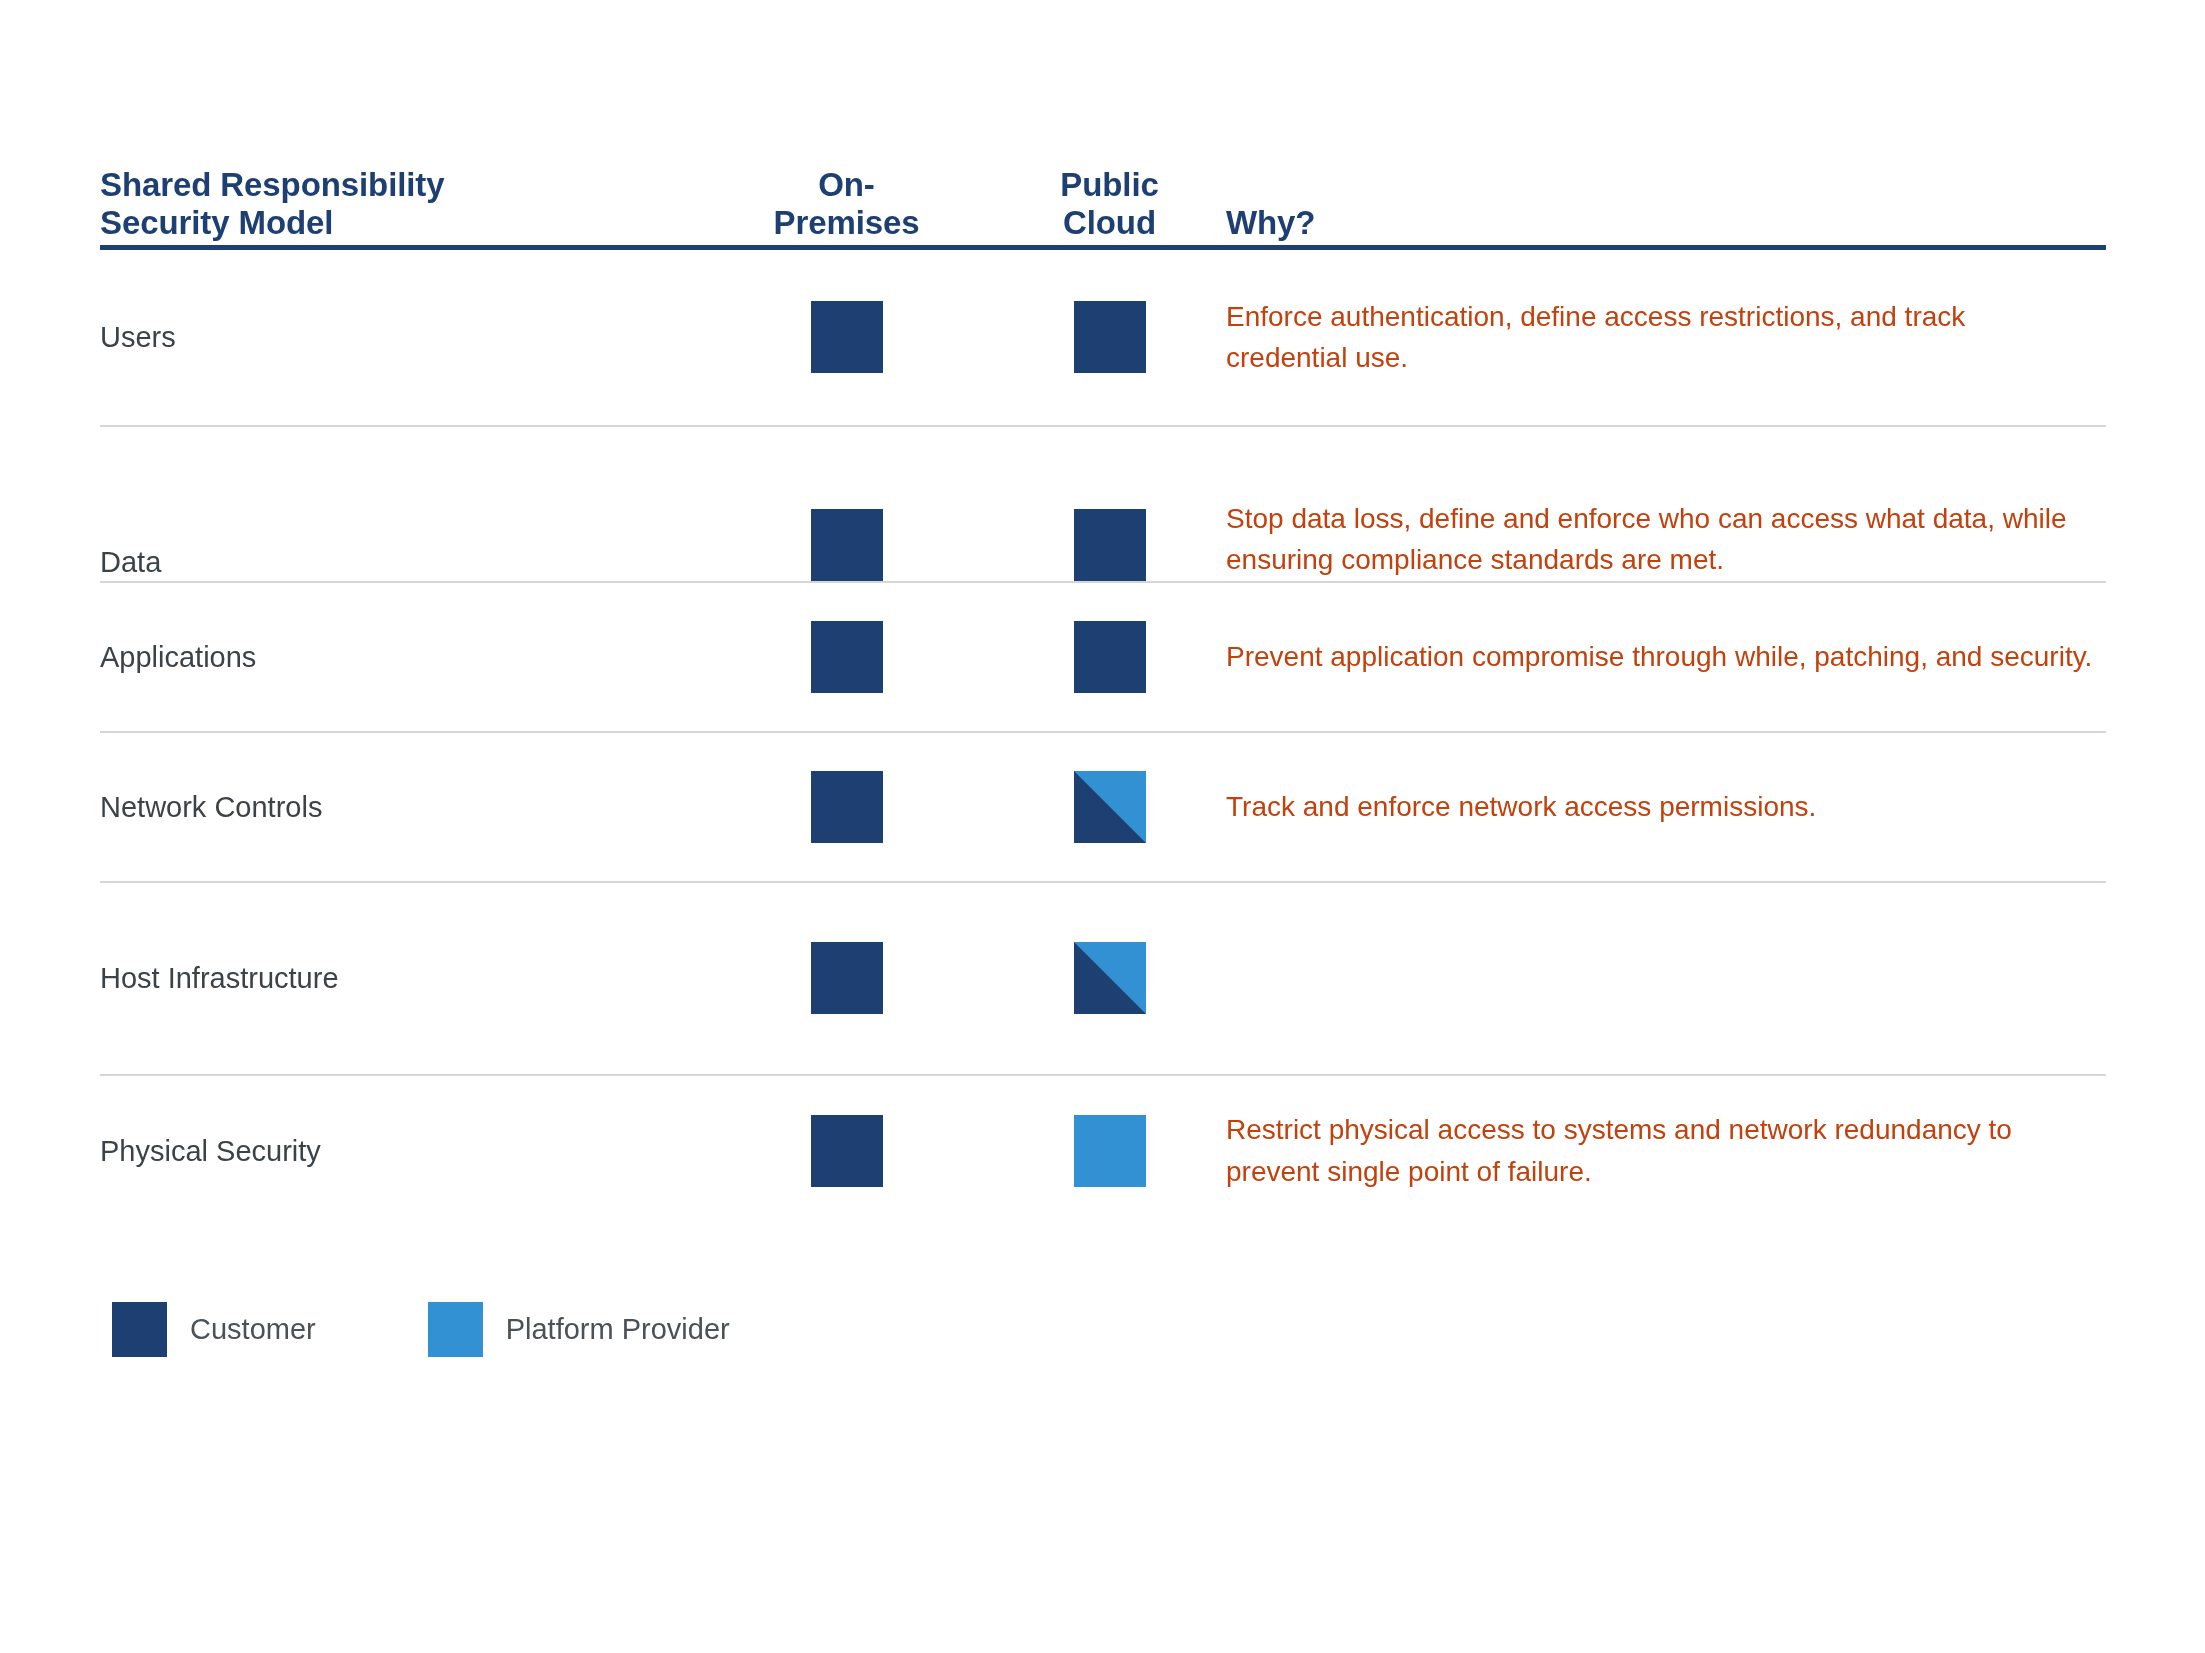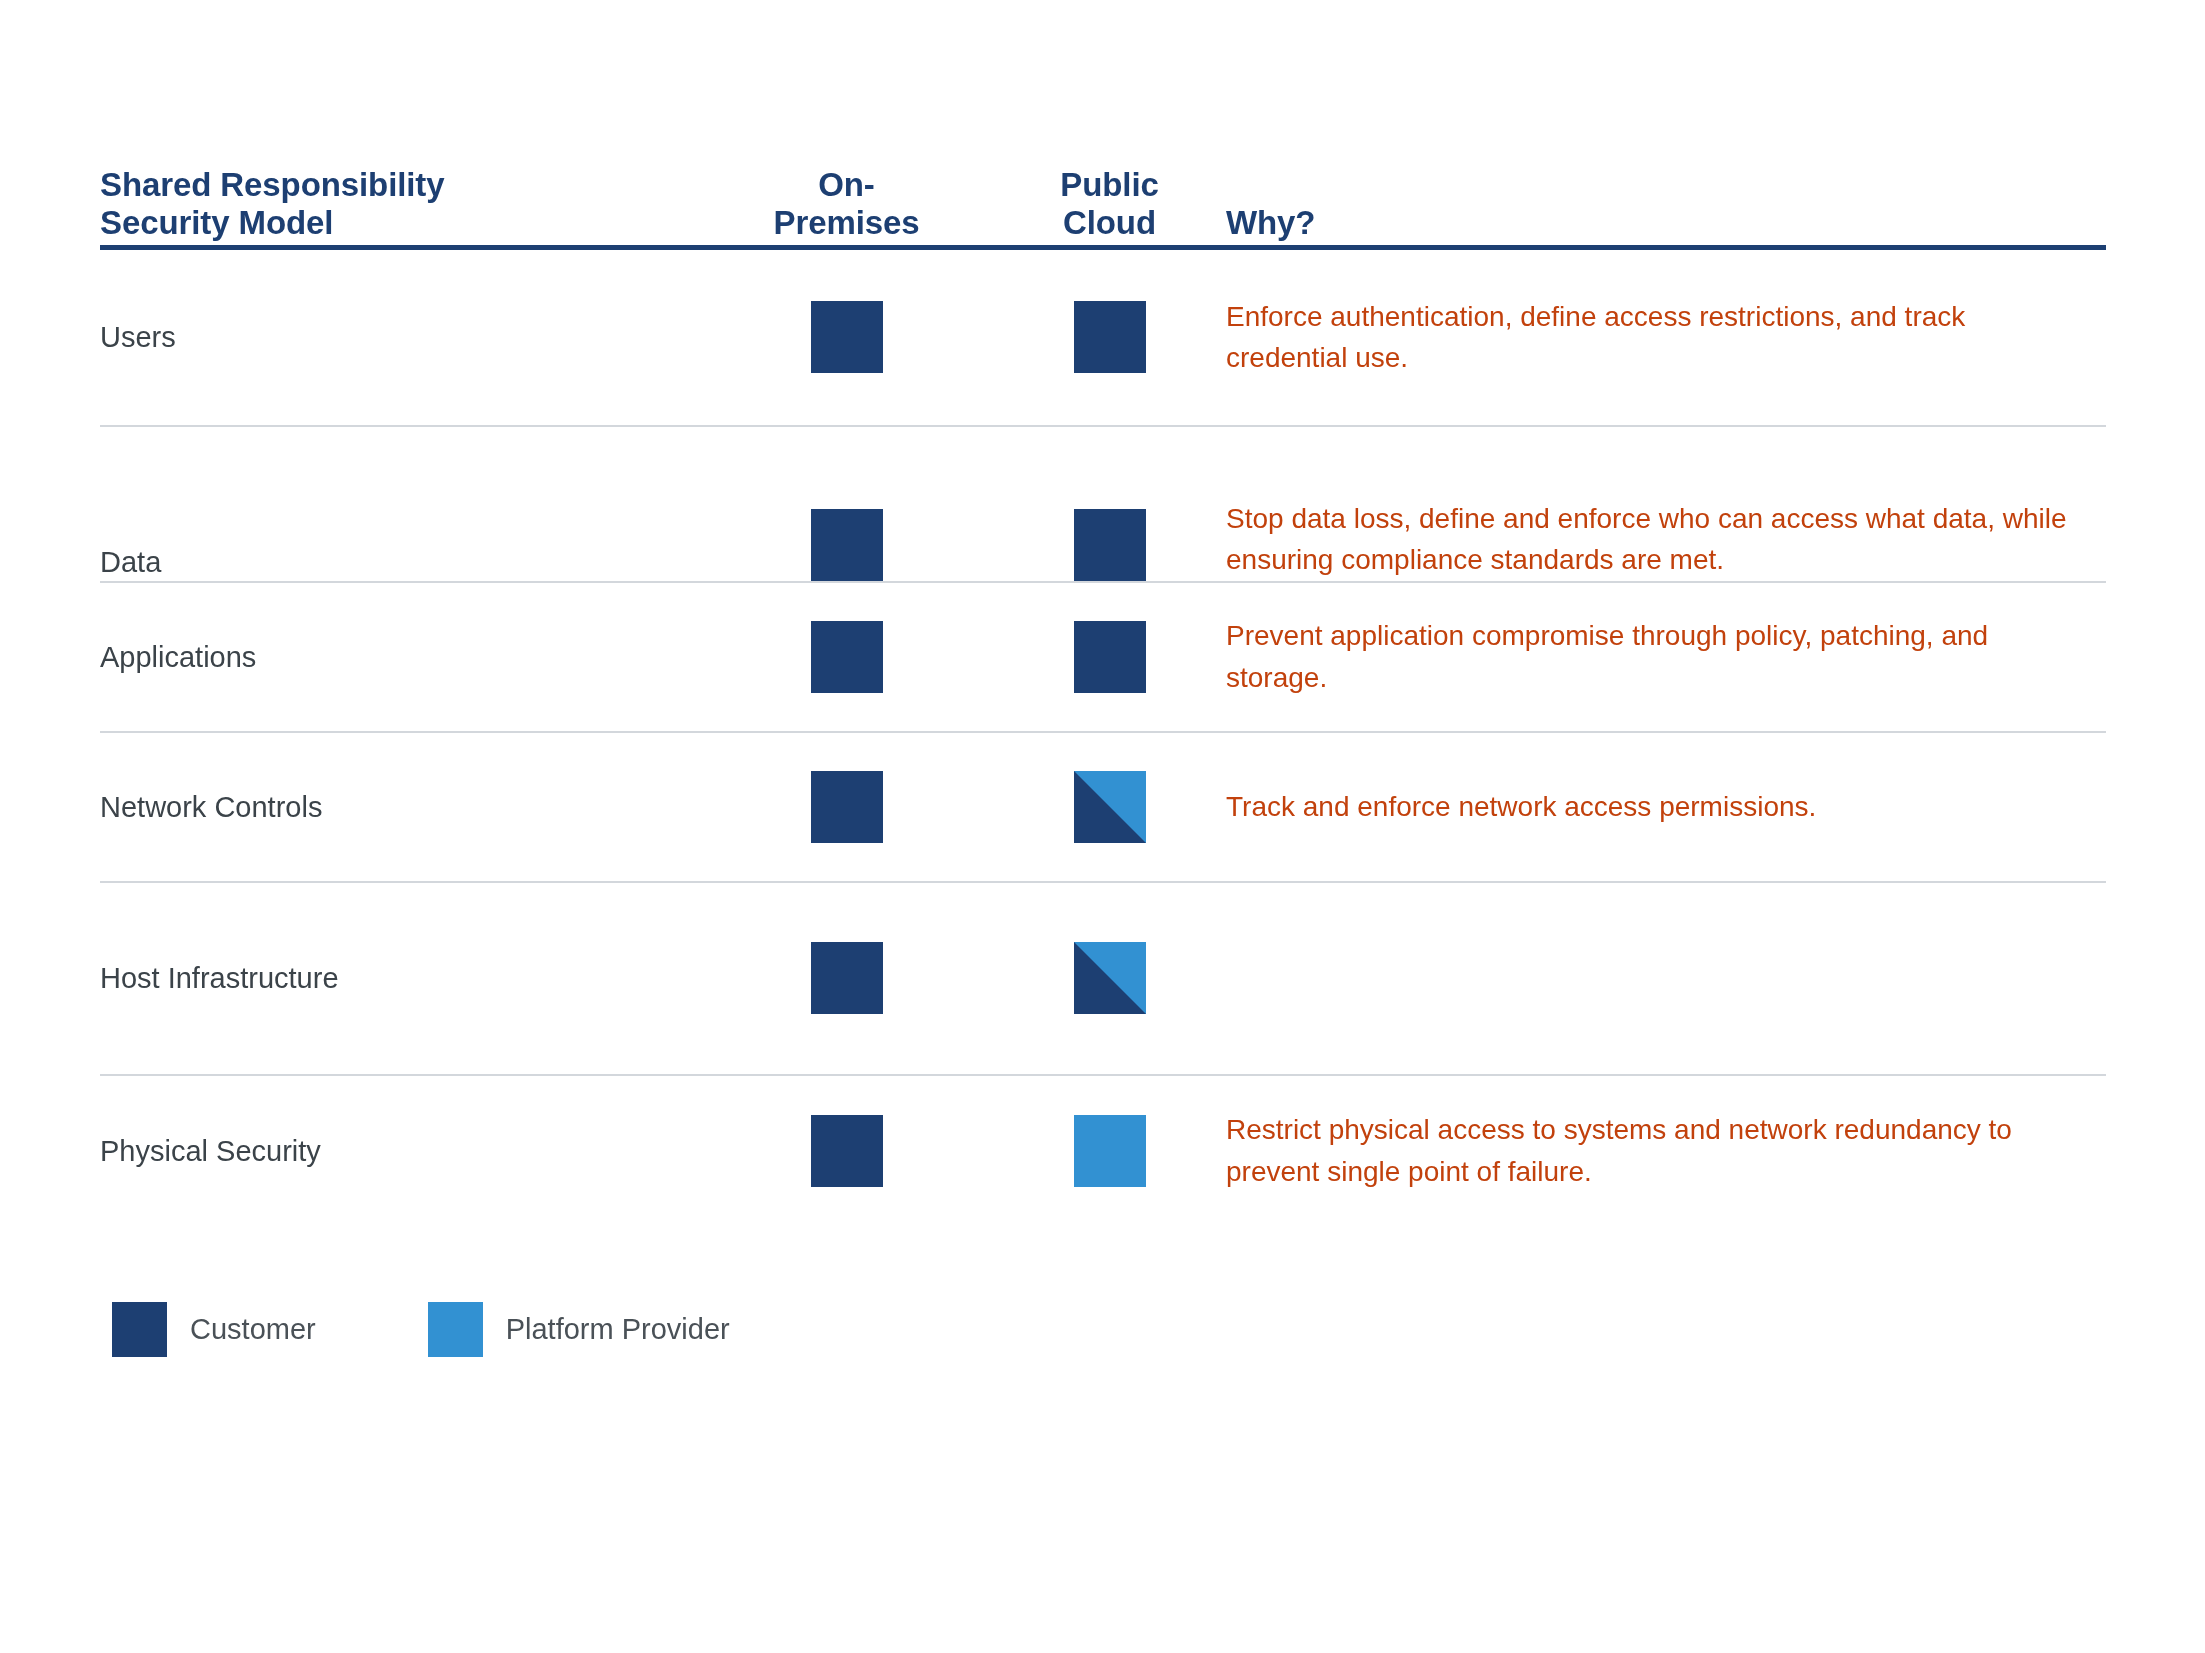--- a/index.html
+++ b/index.html
@@ -212,21 +212,21 @@
           <div class="col-label">
             <div class="cell-label">Applications</div>
           </div>
           <div class="col-onprem swatch-cell">
             <span class="swatch sw-dark"></span>
           </div>
           <div class="col-cloud swatch-cell">
             <span class="swatch sw-dark"></span>
           </div>
           <div class="col-why">
-            <div class="cell-why">Prevent application compromise through policy, patching, and storage.</div>
+            <div class="cell-why">Prevent application compromise through while, patching, and security.</div>
           </div>
         </div>
         <div class="trow" style="height: 150px;">
           <div class="col-label">
             <div class="cell-label">Network Controls</div>
           </div>
           <div class="col-onprem swatch-cell">
             <span class="swatch sw-dark"></span>
           </div>
           <div class="col-cloud swatch-cell">

